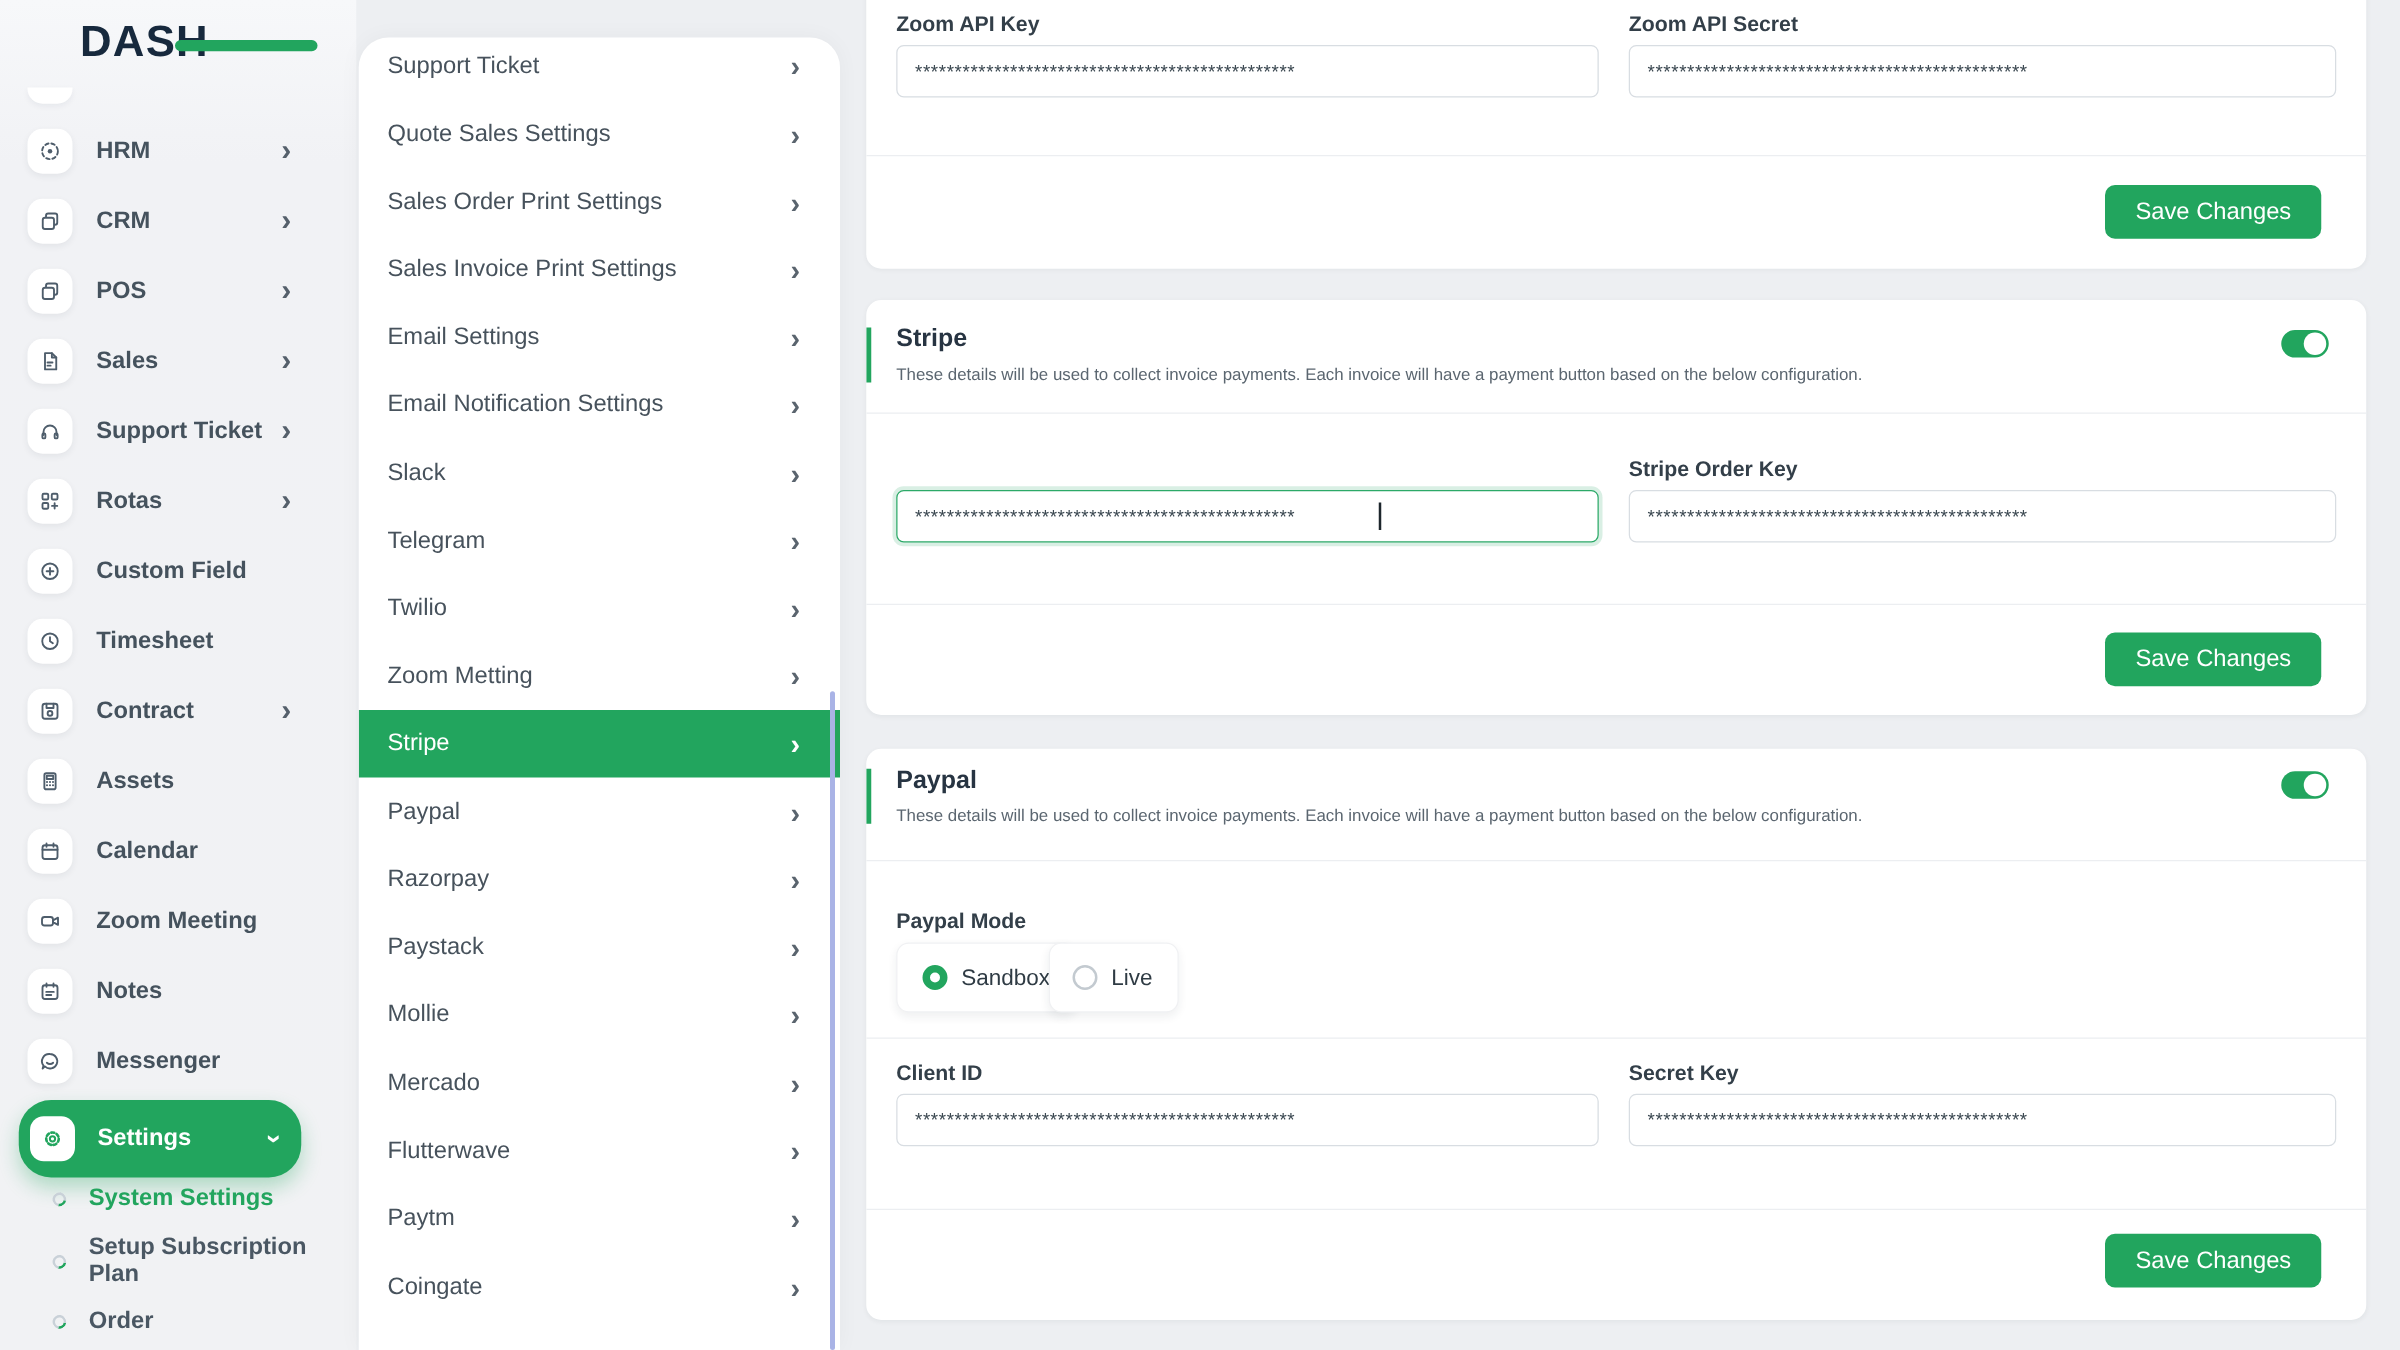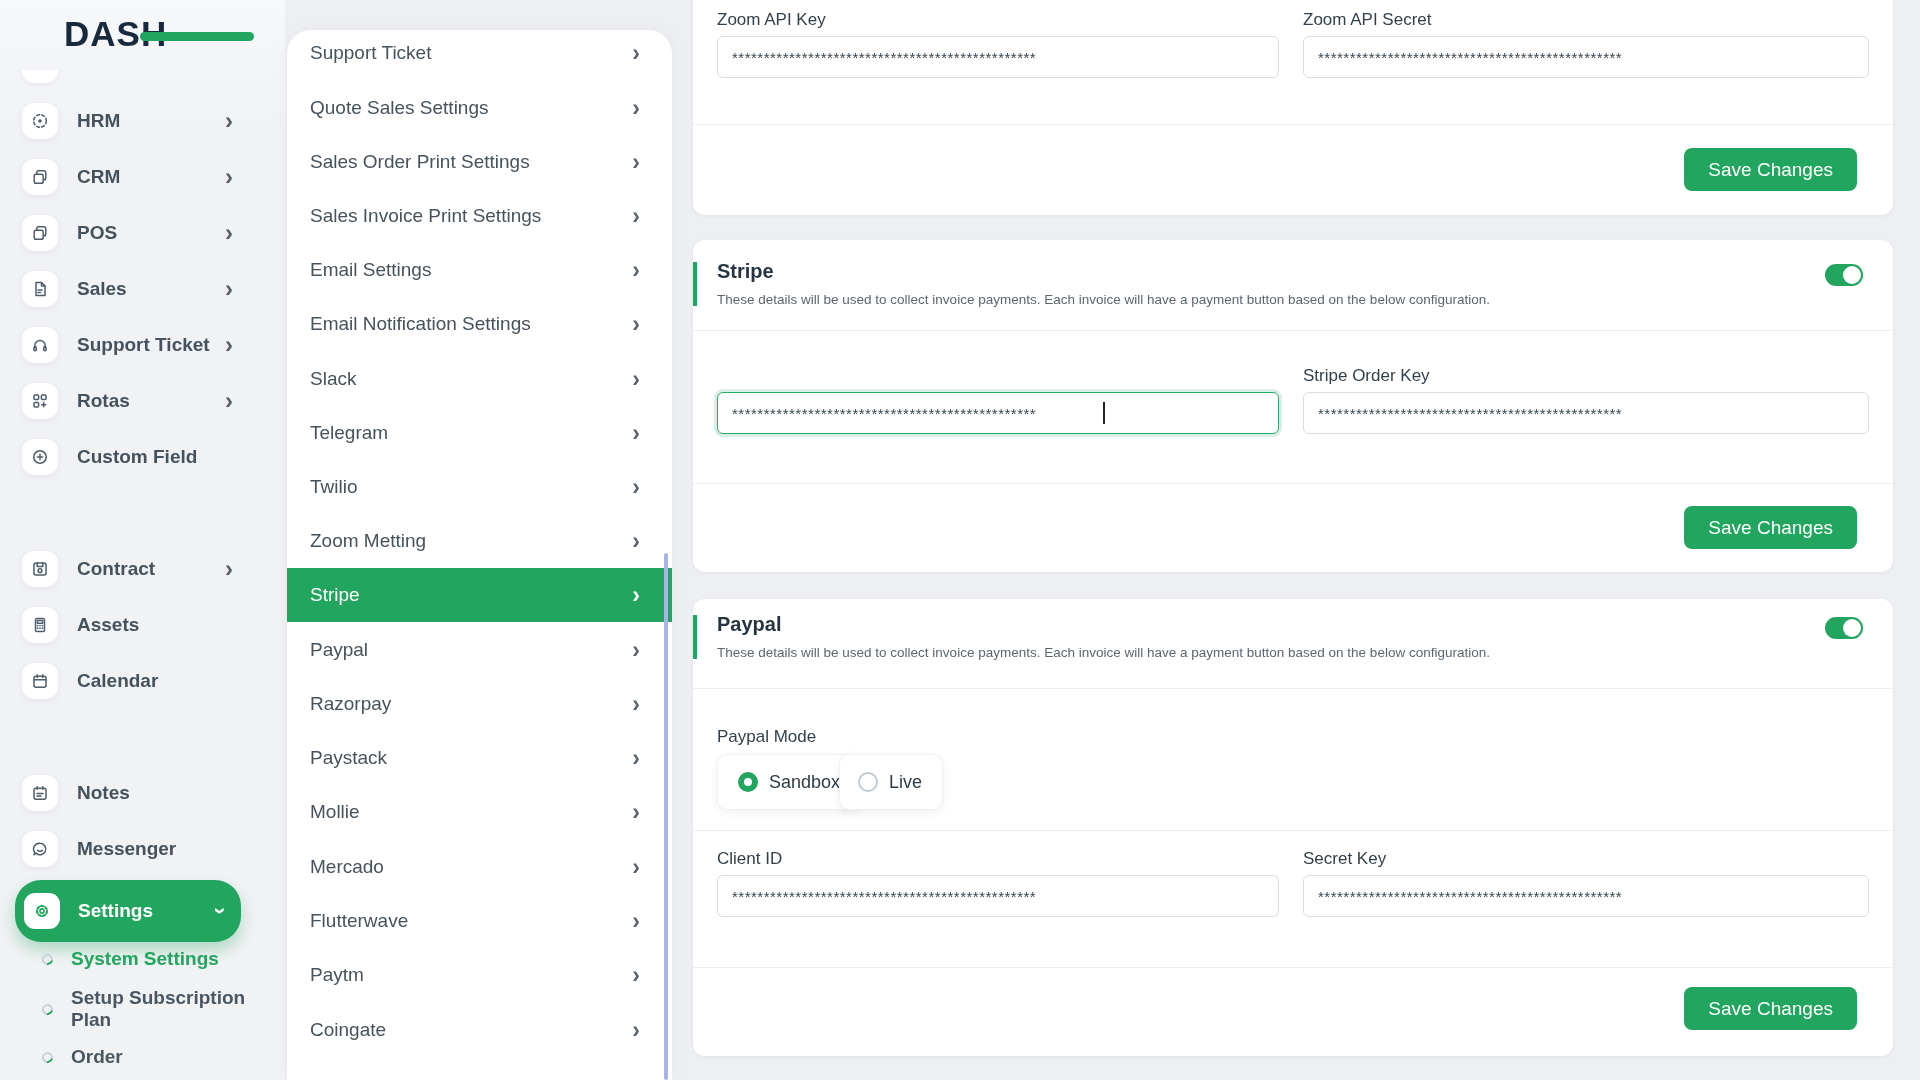--- a/index.html
+++ b/index.html
@@ -45,21 +45,21 @@
   .panel-scrollbar { position:absolute; left:377px; top:523px; width:4px; height:527px;
           background:#a9b3e6; border-radius:2px; }
 
   
   .card { position:absolute; left:693px; width:1200px; background:#fff; border-radius:12px;
           box-shadow:0 1px 4px rgba(20,30,45,.05); overflow:hidden; }
   .accent { position:absolute; left:0; width:4px; background:#22a55e; }
   .card-title { position:absolute; left:24px; font-size:20px; font-weight:700; color:#273442; }
   .card-sub { position:absolute; left:24px; font-size:13.5px; color:#5b6670; }
   .divider { position:absolute; left:0; width:1200px; height:1px; background:#eceef1; }
-  .flabel { position:absolute; font-size:17px; font-weight:400; color:#333f49; }
+  .flabel { position:absolute; font-size:17px; font-weight:700; color:#333f49; }
   .finput { position:absolute; height:42px; border:1px solid #d8dde2; border-radius:6px; background:#fff;
           font-family:"Liberation Sans",sans-serif; font-size:15px; color:#3a4750; padding:0 14px;
           letter-spacing:.5px; outline:none; }
   .finput.focused { border:1.6px solid #2ca968; box-shadow:0 0 0 3px rgba(44,169,104,.18); }
   .caret { position:absolute; width:1.6px; height:22px; background:#1d262c; }
   .save-btn { position:absolute; height:43px; padding:0 24px; background:#22a55e; color:#fff; border:none;
           border-radius:8px; font-family:"Liberation Sans",sans-serif; font-size:19px; font-weight:500; cursor:pointer; }
   .toggle { position:absolute; right:30px; width:38px; height:22px; border-radius:11px; background:#22a55e; cursor:pointer; }
   .toggle .knob { position:absolute; right:2px; top:2px; width:18px; height:18px; border-radius:50%; background:#fff; }
   .mode-box { position:absolute; height:56px; background:#fff; border-radius:10px; border:1px solid #f0f1f3;
@@ -149,20 +149,29 @@
     </div>
     <div class="srow" style="top:429px">
       <span class="icon-box">
           <svg class="ic" width="18" height="18" viewBox="0 0 18 18">
             <circle cx="9" cy="9" r="6.2"></circle>
             <path d="M9 6.3v5.4M6.3 9h5.4"></path>
           </svg>
         </span>
       <span class="lbl">Custom Field</span>
     </div>
+    <div class="srow" style="top:485px">
+      <span class="icon-box">
+          <svg class="ic" width="18" height="18" viewBox="0 0 18 18">
+            <circle cx="9" cy="9" r="6.2"></circle>
+            <path d="M9 5.7V9l2.3 1.6"></path>
+          </svg>
+        </span>
+      <span class="lbl">Timesheet</span>
+    </div>
     <div class="srow" style="top:541px">
       <span class="icon-box">
           <svg class="ic" width="18" height="18" viewBox="0 0 18 18">
             <rect x="3" y="3" width="12" height="12" rx="2"></rect>
             <path d="M6.2 3v3.4h5.6V3"></path>
             <circle cx="9" cy="10.7" r="1.9"></circle>
           </svg>
         </span>
       <span class="lbl">Contract</span>
       <span class="chev">›</span>
@@ -178,20 +187,29 @@
       <span class="lbl">Assets</span>
     </div>
     <div class="srow" style="top:653px">
       <span class="icon-box">
           <svg class="ic" width="18" height="18" viewBox="0 0 18 18">
             <rect x="3" y="4.2" width="12" height="11" rx="2"></rect>
             <path d="M6.2 2.8v2.6M11.8 2.8v2.6M3 7.8h12"></path>
           </svg>
         </span>
       <span class="lbl">Calendar</span>
+    </div>
+    <div class="srow" style="top:709px">
+      <span class="icon-box">
+          <svg class="ic" width="18" height="18" viewBox="0 0 18 18">
+            <rect x="2.6" y="5.6" width="8.8" height="6.8" rx="2"></rect>
+            <path d="M11.4 8.3l4-2.2v5.8l-4-2.2z"></path>
+          </svg>
+        </span>
+      <span class="lbl">Zoom Meeting</span>
     </div>
     <div class="srow" style="top:765px">
       <span class="icon-box">
           <svg class="ic" width="18" height="18" viewBox="0 0 18 18">
             <rect x="3" y="4.2" width="12" height="11" rx="2"></rect>
             <path d="M6.2 2.8v2.6M11.8 2.8v2.6M6 9.5h6M6 12h4"></path>
           </svg>
         </span>
       <span class="lbl">Notes</span>
     </div>

